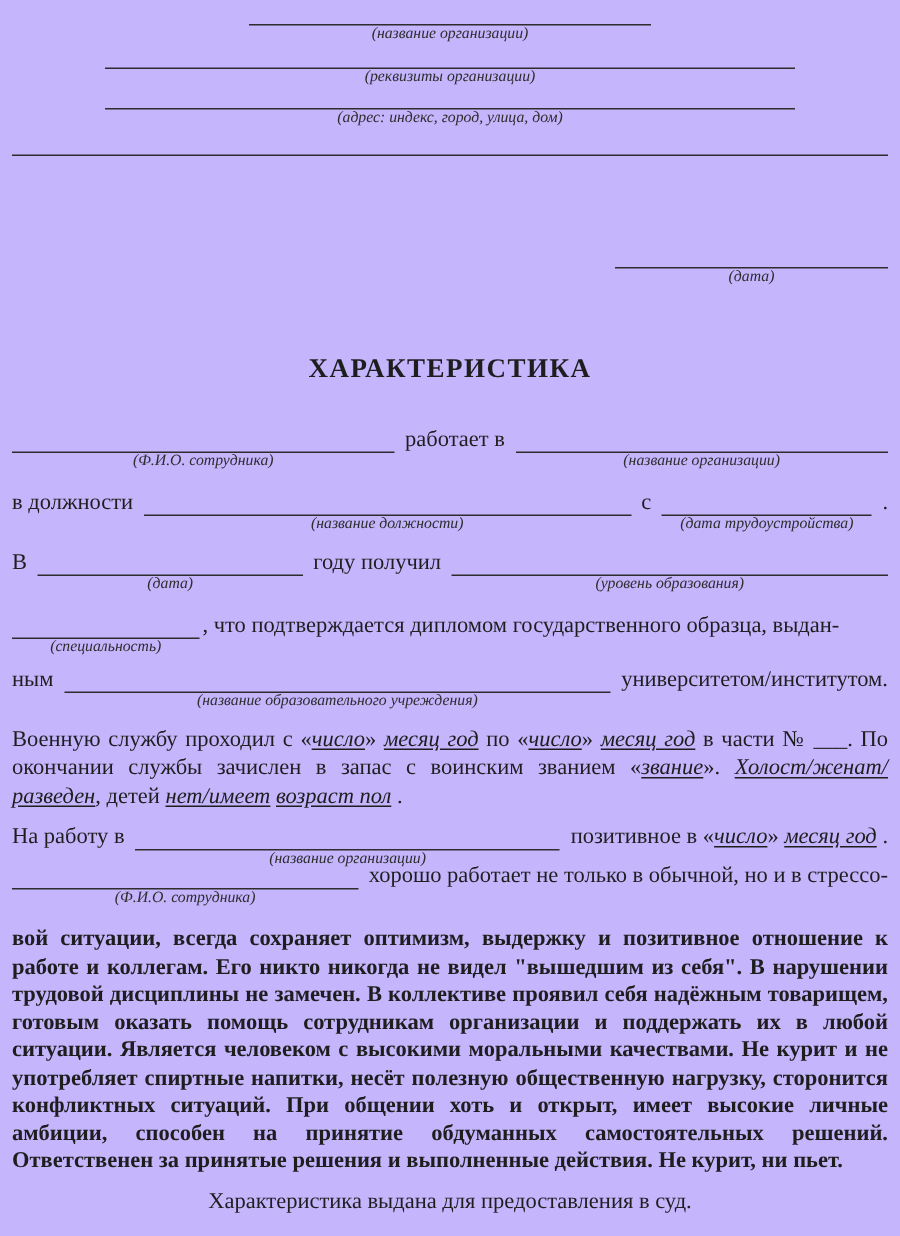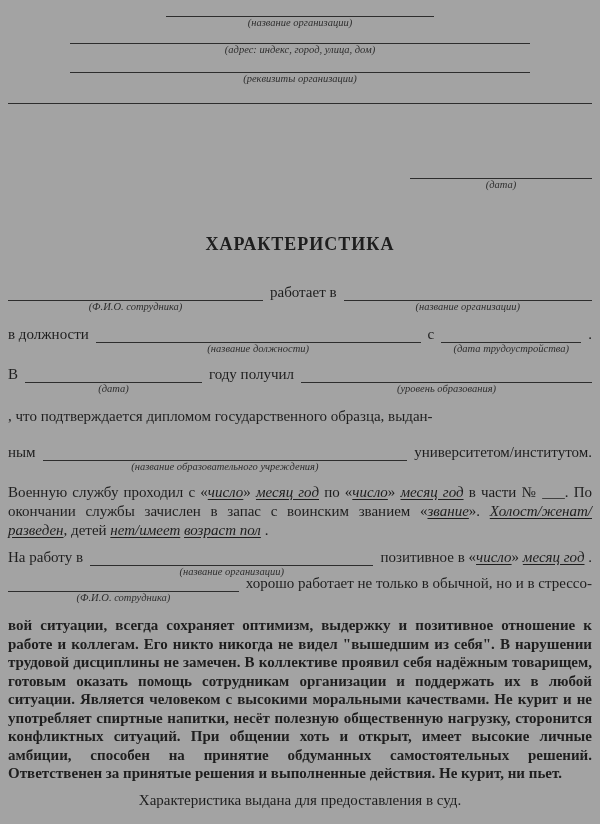--- a/index.html
+++ b/index.html
@@ -1,21 +1,21 @@
 <!DOCTYPE html>
 <html><head>
 <meta charset="utf-8">
 <style>
   html, body { margin:0; padding:0; background:#ffffff; }
   .page {
     width:600px; height:824px; box-sizing:border-box;
     padding:2px 8px 0 8px;
     font-family:"Liberation Serif", serif;
     font-size:15px; color:#1e1e1e;
-    position:relative; overflow:hidden; background:#a3a3a3;
+    position:relative; overflow:hidden; background:#c4b5fd;
   }
   .blank { position:relative; border-bottom:1px solid #2d2d2d; height:15px; }
   .lbl {
     position:absolute; top:100%; left:50%; transform:translateX(-50%);
     margin-top:1px; font-style:italic; font-weight:normal;
     font-size:10.5px; line-height:12px; color:#2d2d2d; white-space:nowrap;
   }
   
   .hdr-org   { width:268px; margin:0 auto; height:14px; }
   .hdr-wide  { width:460px; margin:13px auto 0; height:13px; }
@@ -47,25 +47,25 @@
 </style>
 </head>
 <body>
 
 <div class="page">
 
   <div class="hdr">
     <div class="blank hdr-org">
         <span class="lbl">(название организации)</span>
       </div>
+    <div class="blank hdr-wide hdr-wide2">
+        <span class="lbl">(реквизиты организации)</span>
+      </div>
     <div class="blank hdr-wide">
         <span class="lbl">(адрес: индекс, город, улица, дом)</span>
-      </div>
-    <div class="blank hdr-wide hdr-wide2">
-        <span class="lbl">(реквизиты организации)</span>
       </div>
     <div class="separator"></div>
   </div>
 
   <div class="date-row">
     <div class="blank date-blank"><span class="lbl">(дата)</span></div>
   </div>
 
   <h1 class="title">ХАРАКТЕРИСТИКА</h1>
 
@@ -96,20 +96,23 @@
     <div class="blank b92">
         <span class="lbl">(дата)</span>
       </div>
     <span class="txt">году получил</span>
     <div class="blank b160">
         <span class="lbl">(уровень образования)</span>
       </div>
   </div>
 
   <div class="row mt24 gap2">
+    <div class="blank b125">
+        <span class="lbl">(специальность)</span>
+      </div>
     <span class="txt">, что подтверждается дипломом государственного образца, выдан-</span>
   </div>
 
   <div class="row mt18">
     <span class="txt">ным</span>
     <div class="blank grow">
         <span class="lbl">(название образовательного учреждения)</span>
       </div>
     <span class="txt">университетом/институтом.</span>
   </div>

